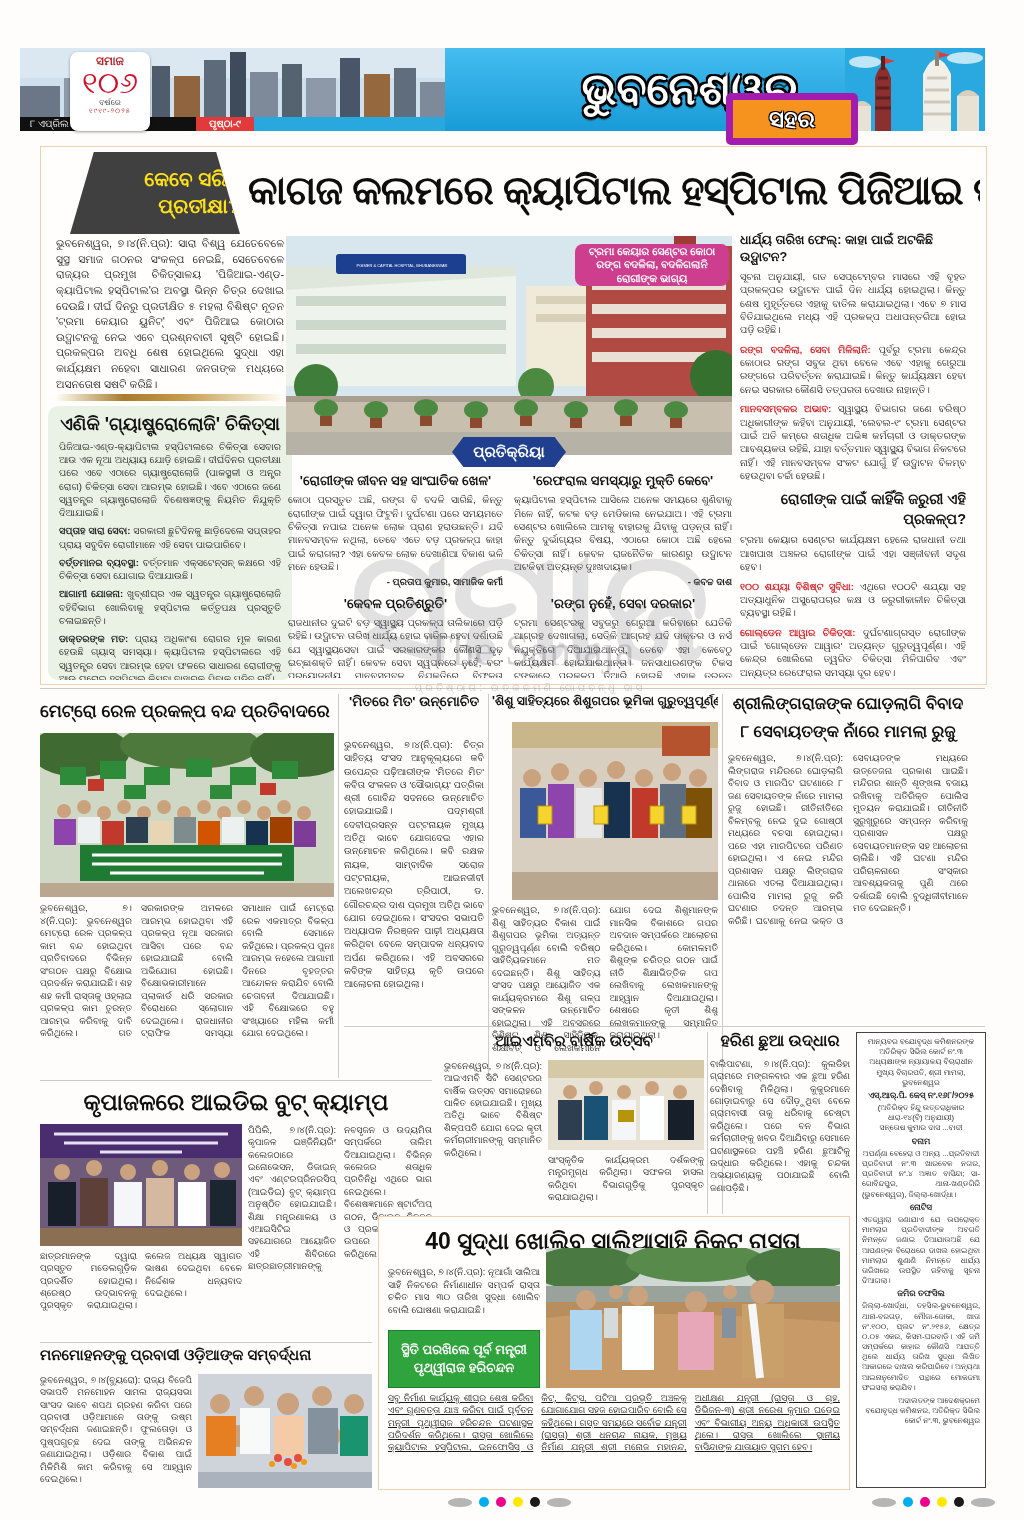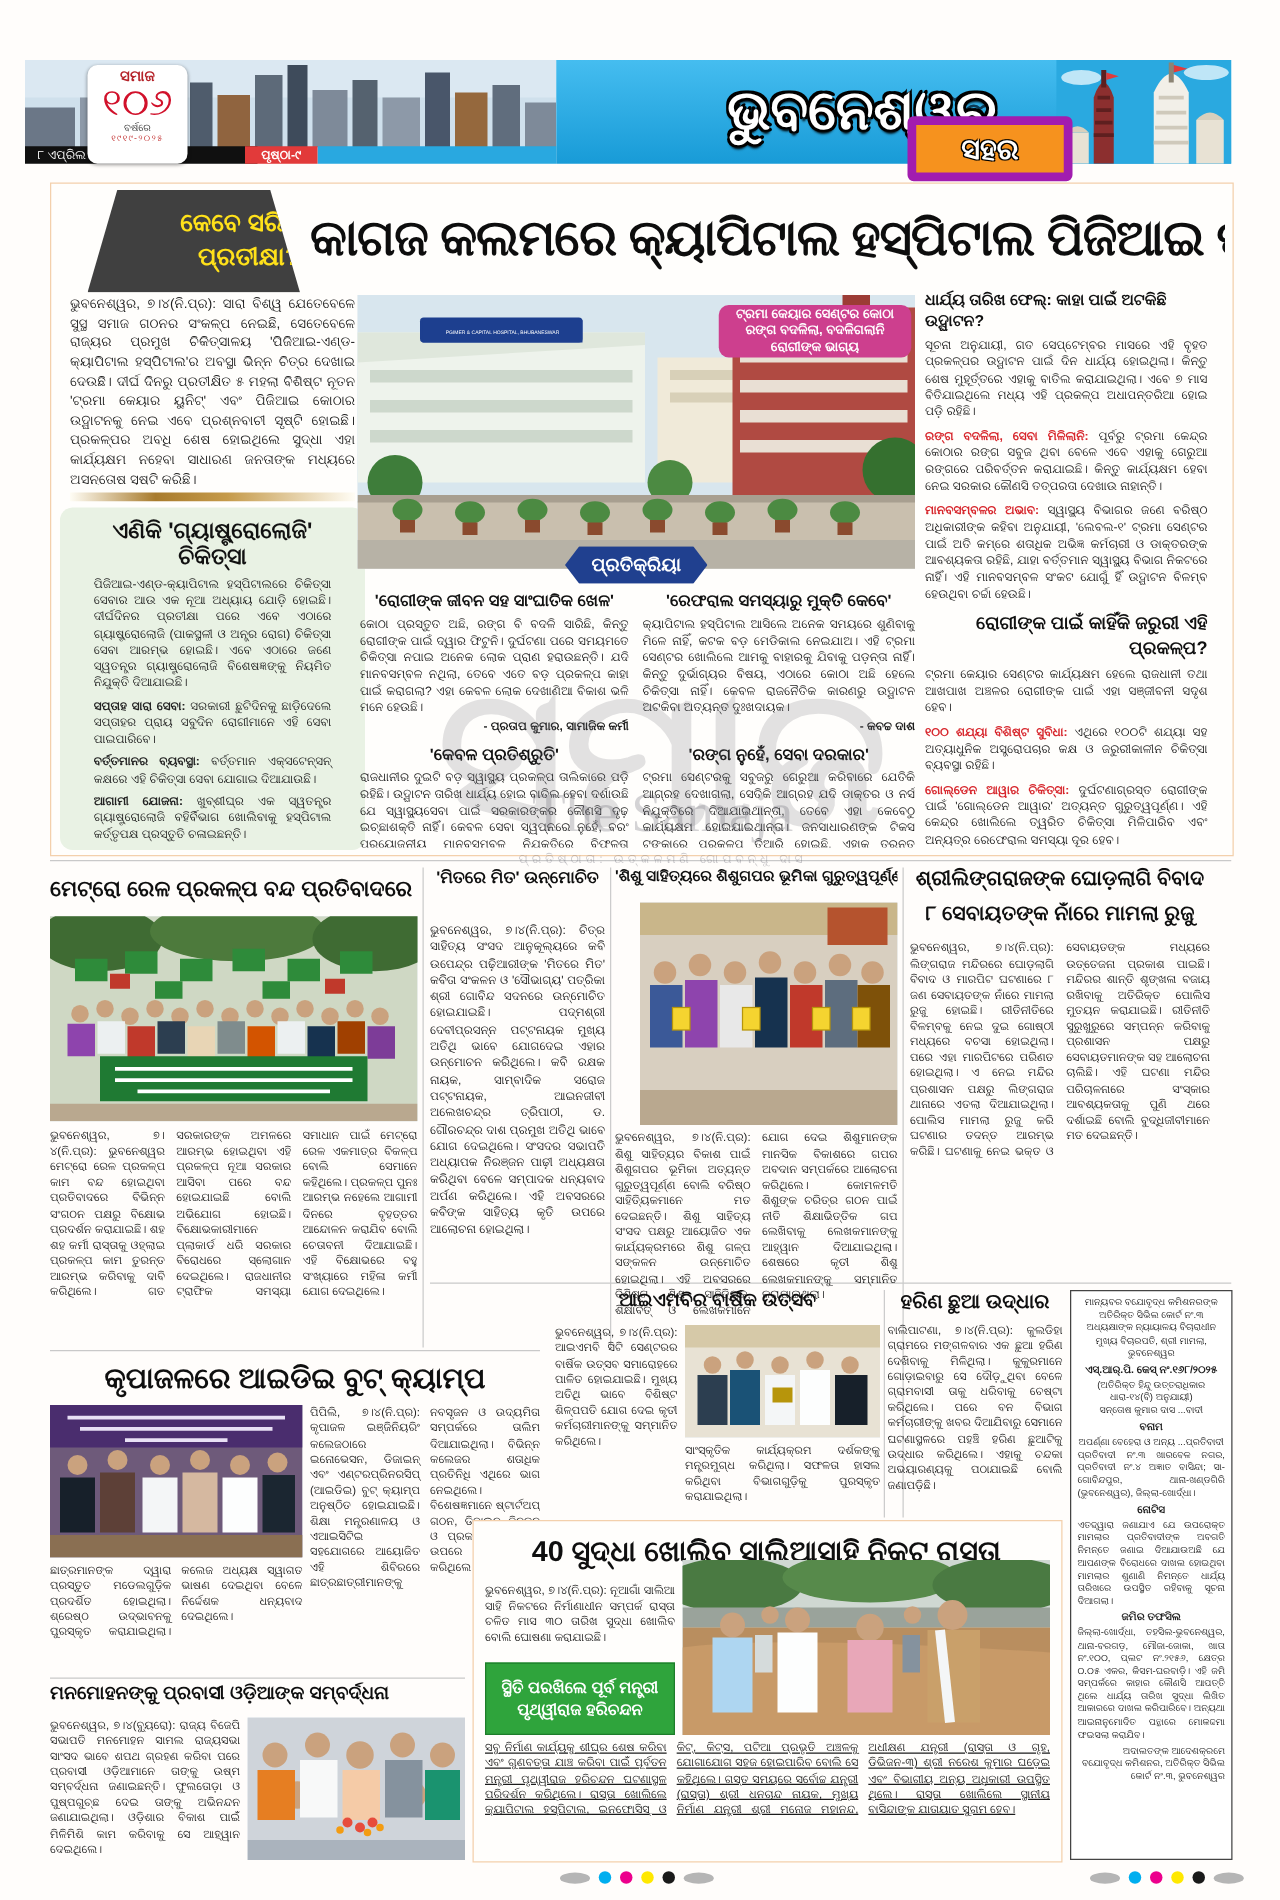--- a/index.html
+++ b/index.html
@@ -34,21 +34,21 @@
   .main-box{left:40px;top:146px;width:945px;height:537px;border:1px solid #f3d0ac;background:#fffefc;}
   .kicker{left:70px;top:152px;width:170px;height:82px;background:#404040;z-index:8;
       clip-path:polygon(14% 0,86% 0,100% 100%,0 100%);display:flex;align-items:center;justify-content:center;
       text-align:right;color:#ffe11a;font-size:20px;font-weight:800;line-height:1.35;}
   .headline-main{left:248px;top:154px;width:732px;height:74px;display:flex;align-items:center;
       font-size:40px;font-weight:800;color:#0d0d0d;letter-spacing:-1px;white-space:nowrap;}
   .lead-par{left:56px;top:236px;width:228px;height:152px;font-size:10.8px;line-height:1.45;}
   .divider{left:56px;top:394px;width:228px;height:7px;
       background:linear-gradient(90deg,#fffdf5,#a87b2d 30%,#c59a4a 55%,#fffdf5);}
   .gastro{left:48px;top:406px;width:244px;height:274px;background:#e9f2e4;border-radius:10px;
-      padding:8px 27px;box-sizing:border-box;}
+      padding:8px 11px;box-sizing:border-box;}
   .gastro h3{margin:0 0 5px 0;font-size:18px;text-align:center;color:#111;}
   .gastro p{margin:0 0 5px 0;font-size:9.6px;line-height:1.38;}
   .gastro b{color:#222;}
   .photo{background:#dfe7ec;}
   .hosp{left:286px;top:236px;width:446px;height:219px;}
   .hosp-cap{left:575px;top:244px;width:154px;height:42px;background:#cd3f8e;border-radius:8px;
       color:#fff;font-size:10.5px;font-weight:bold;text-align:center;display:flex;align-items:center;
       justify-content:center;line-height:1.3;padding:2px 6px;box-sizing:border-box;z-index:9;}
   .react-badge{left:452px;top:437px;width:114px;height:30px;background:#20408f;color:#fff;z-index:9;
       clip-path:polygon(10% 0,90% 0,100% 50%,90% 100%,10% 100%,0 50%);

